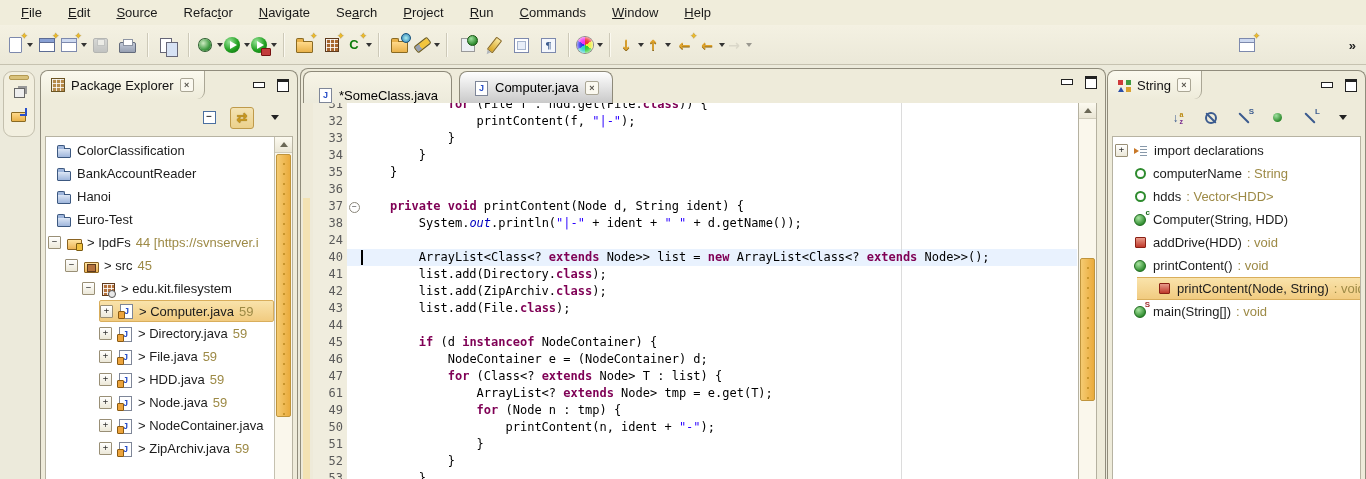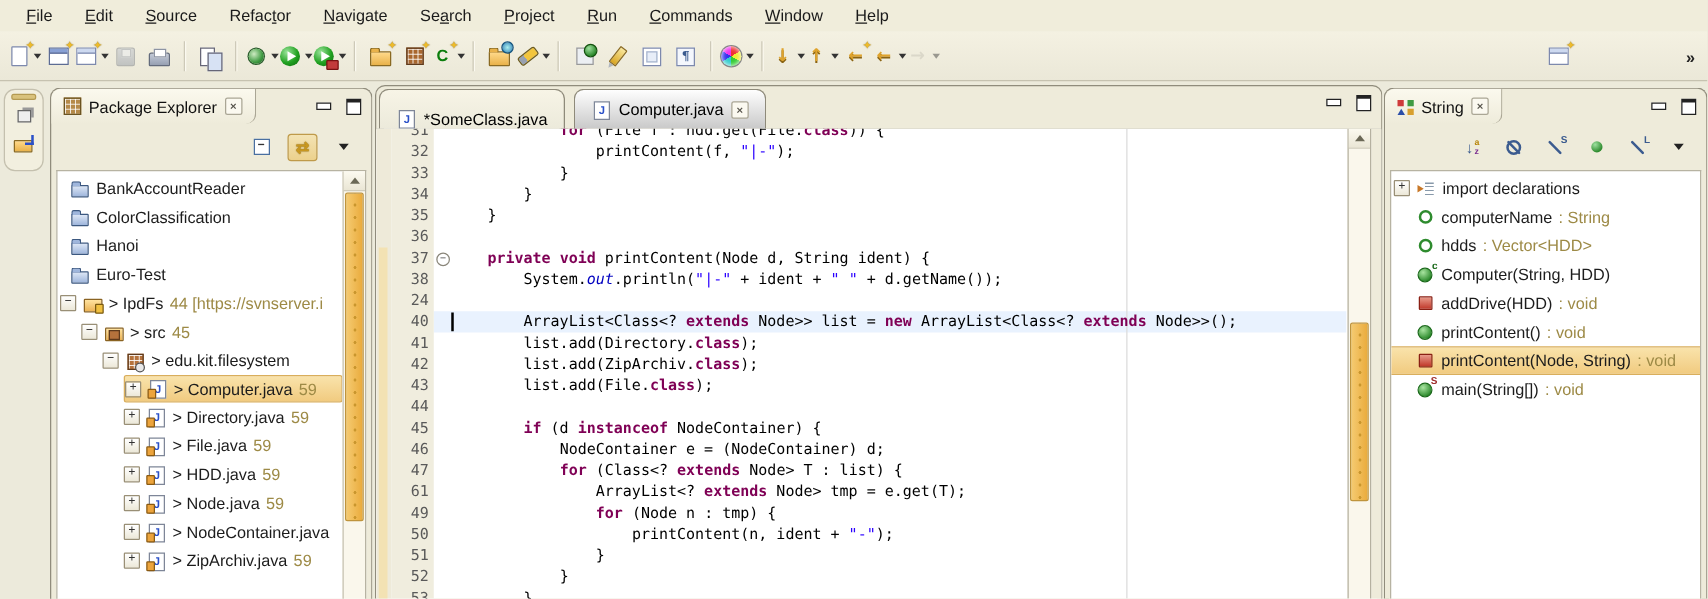--- a/index.html
+++ b/index.html
@@ -133,21 +133,21 @@
   .kw{color:#7f0055;font-weight:bold;}
   .str{color:#2a00ff;}
   .sf{color:#0000c0;font-style:italic;}
   .escr-edge{position:absolute;right:0;top:0;bottom:0;width:8px;background:#eeebda;}
   .evs{position:absolute;right:8px;top:0;bottom:0;width:19px;background:#faf7ec;border-left:1px solid #b5b1a0;border-right:1px solid #b5b1a0;box-sizing:border-box;}
   
   .pe-panel{left:40px;top:70px;width:258px;height:456px;}
   .mem-panel{left:1107px;top:70px;width:259px;height:409px;}
   .mlist{position:absolute;left:0;right:0;top:0;bottom:0;overflow:hidden;padding-top:2px;}
   .mrow{height:23px;display:flex;align-items:center;gap:5px;font-size:13px;color:#1c1c1c;white-space:nowrap;padding-left:2px;}
-  .mrow.msel{background:linear-gradient(#f9e3ab,#f1cb80);border-top:1px solid #d9ae5c;border-bottom:1px solid #d9ae5c;box-sizing:border-box;}
+  .mrow.msel{background:linear-gradient(#f9e3ab,#f1cb80);border-top:1px solid #d9ae5c;border-bottom:1px solid #d9ae5c;box-sizing:border-box;margin-left:24px;}
   .mi{width:16px;display:flex;justify-content:center;position:relative;flex:0 0 auto;}
   .mi-field{width:7px;height:7px;border:2px solid #2e8b2e;border-radius:50%;}
   .mi-pub{width:10px;height:10px;border-radius:50%;background:radial-gradient(circle at 35% 30%,#a8e4a0,#2e8b2e 75%);border:1px solid #1d6b1d;}
   .mi-priv{width:9px;height:9px;background:linear-gradient(#e89a8a,#c0392b);border:1px solid #8a2014;border-radius:1px;}
   .msup{position:absolute;right:-2px;top:-6px;font:bold 8px "Liberation Sans",sans-serif;}
   .msup.c{color:#1d6b1d;}
   .msup.s{color:#a03030;}
   .mi-import{width:14px;height:12px;position:relative;}
   .mi-import::before{content:"";position:absolute;right:1px;top:1px;width:7px;height:10px;background:repeating-linear-gradient(#8899aa 0 1px,transparent 1px 3px);}
   .mi-import::after{content:"";position:absolute;left:0;top:3px;border-top:3px solid transparent;border-bottom:3px solid transparent;border-left:5px solid #c87828;}
@@ -366,26 +366,26 @@
         </span>
         <span class="vtb-btn">
           <span class="g-tri"></span>
         </span>
       </div>
     <div class="view-body">
       <div class="tree" id="pe-tree">
           <div class="trow" style="margin-left: 2px;">
             <span class="expspacer"></span>
             <span class="ti ti-folder-closed"></span>
-            <span class="tlabel">BankAccountReader</span>
+            <span class="tlabel">ColorClassification</span>
           </div>
           <div class="trow" style="margin-left: 2px;">
             <span class="expspacer"></span>
             <span class="ti ti-folder-closed"></span>
-            <span class="tlabel">ColorClassification</span>
+            <span class="tlabel">BankAccountReader</span>
           </div>
           <div class="trow" style="margin-left: 2px;">
             <span class="expspacer"></span>
             <span class="ti ti-folder-closed"></span>
             <span class="tlabel">Hanoi</span>
           </div>
           <div class="trow" style="margin-left: 2px;">
             <span class="expspacer"></span>
             <span class="ti ti-folder-closed"></span>
             <span class="tlabel">Euro-Test</span>

